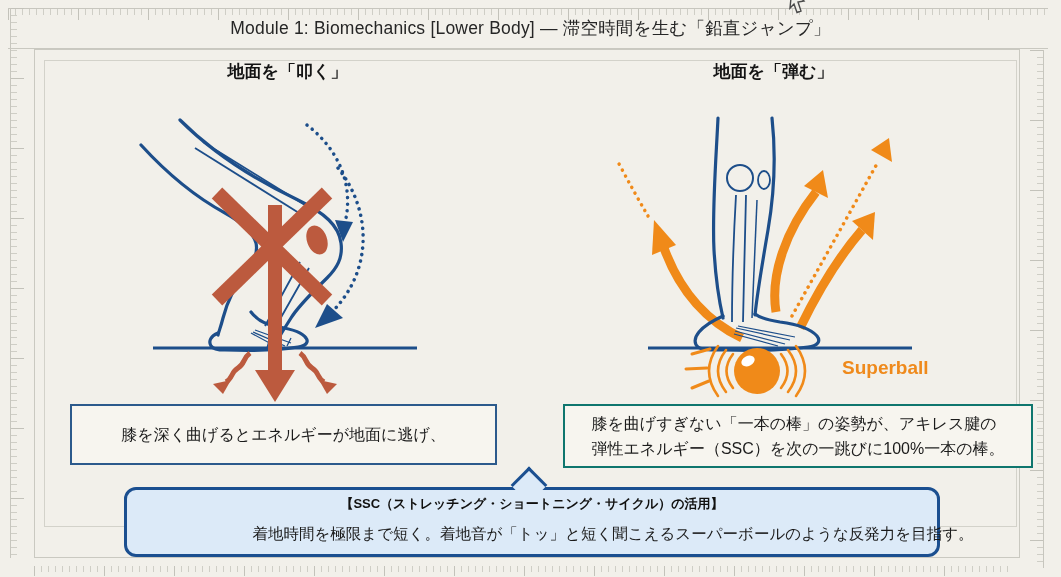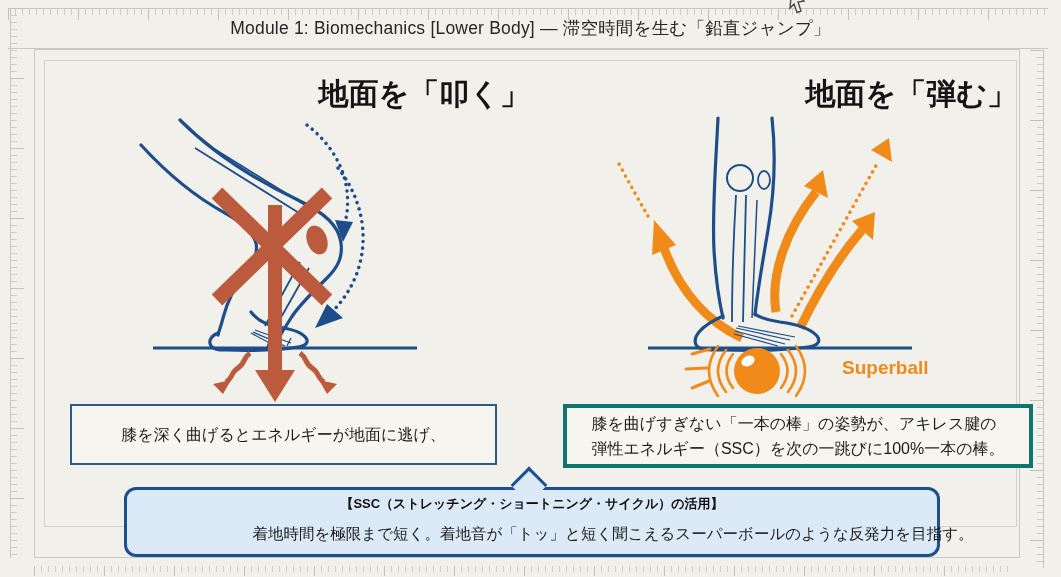--- a/index.html
+++ b/index.html
@@ -26,27 +26,27 @@
   .ruler-bottom{left:34px;top:566px;width:976px;height:11px;
     background-image:repeating-linear-gradient(90deg,#c3c2ba 0 1px,transparent 1px 70px),
                      repeating-linear-gradient(90deg,#cfcec6 0 1px,transparent 1px 7px);
     background-size:100% 10px,100% 6px;background-repeat:no-repeat;}
   
   .title-bar{left:0;top:16px;width:100%;text-align:center;font-size:17.5px;font-weight:400;
     color:#262626;letter-spacing:.2px;}
   .title-sep{left:8px;top:48px;width:1040px;height:0;border-top:1px solid #c9c8c0;}
   .slide-rect{left:34px;top:49px;width:986px;height:509px;border:1px solid #cac9c1;box-sizing:border-box;}
   .panel-rect{left:44px;top:60px;width:973px;height:467px;border:1px solid #d3d2ca;box-sizing:border-box;}
-  .panel-heading{top:74px;font-size:30px;font-weight:700;color:#141414;text-align:right;}
+  .panel-heading{top:60px;font-size:17px;font-weight:700;color:#141414;text-align:center;}
   .ph-left{left:45px;width:485px;}
   .ph-right{left:530px;width:487px;}
   
   .caption-box{box-sizing:border-box;background:#f7f5ef;display:flex;align-items:center;justify-content:center;}
   .caption-left{left:70px;top:404px;width:427px;height:61px;border:2px solid #2c5a8c;}
-  .caption-right{left:563px;top:404px;width:470px;height:64px;border:4px solid #0f766e;}
+  .caption-right{left:563px;top:404px;width:470px;height:64px;border:2px solid #0f766e;}
   .caption-text{font-size:16px;line-height:25px;text-align:left;width:fit-content;color:#1b1b1b;}
   
   .ssc-box{left:124px;top:487px;width:816px;height:70px;box-sizing:border-box;
     border:3.5px solid #1b4f90;border-radius:12px;background:#dceaf8;z-index:3;}
   .ssc-notch{left:516px;top:472px;width:26px;height:26px;background:#dceaf8;
     border-left:3.5px solid #1b4f90;border-top:3.5px solid #1b4f90;
     transform:rotate(45deg);z-index:4;box-sizing:border-box;}
   .ssc-heading{left:124px;top:495px;width:816px;text-align:center;font-size:13px;font-weight:700;color:#10100f;z-index:5;}
   .ssc-body{left:124px;top:524px;width:978px;text-align:center;font-size:15.5px;color:#1b1b1b;z-index:5;}
   .superball-label{left:813px;top:357px;font-size:19px;font-weight:700;color:#ef8a1c;z-index:2;margin-left:29px;}

